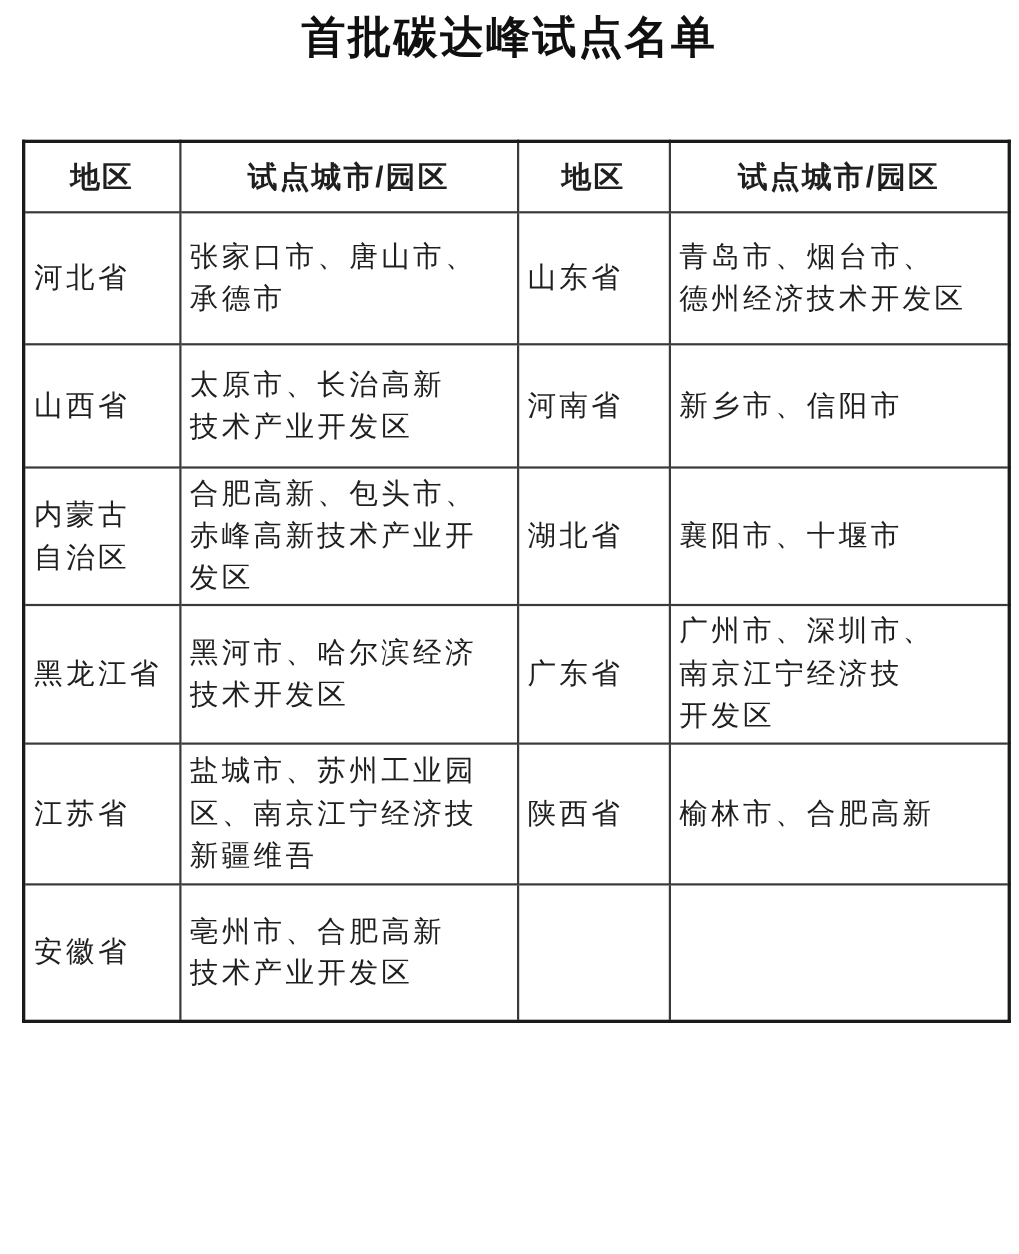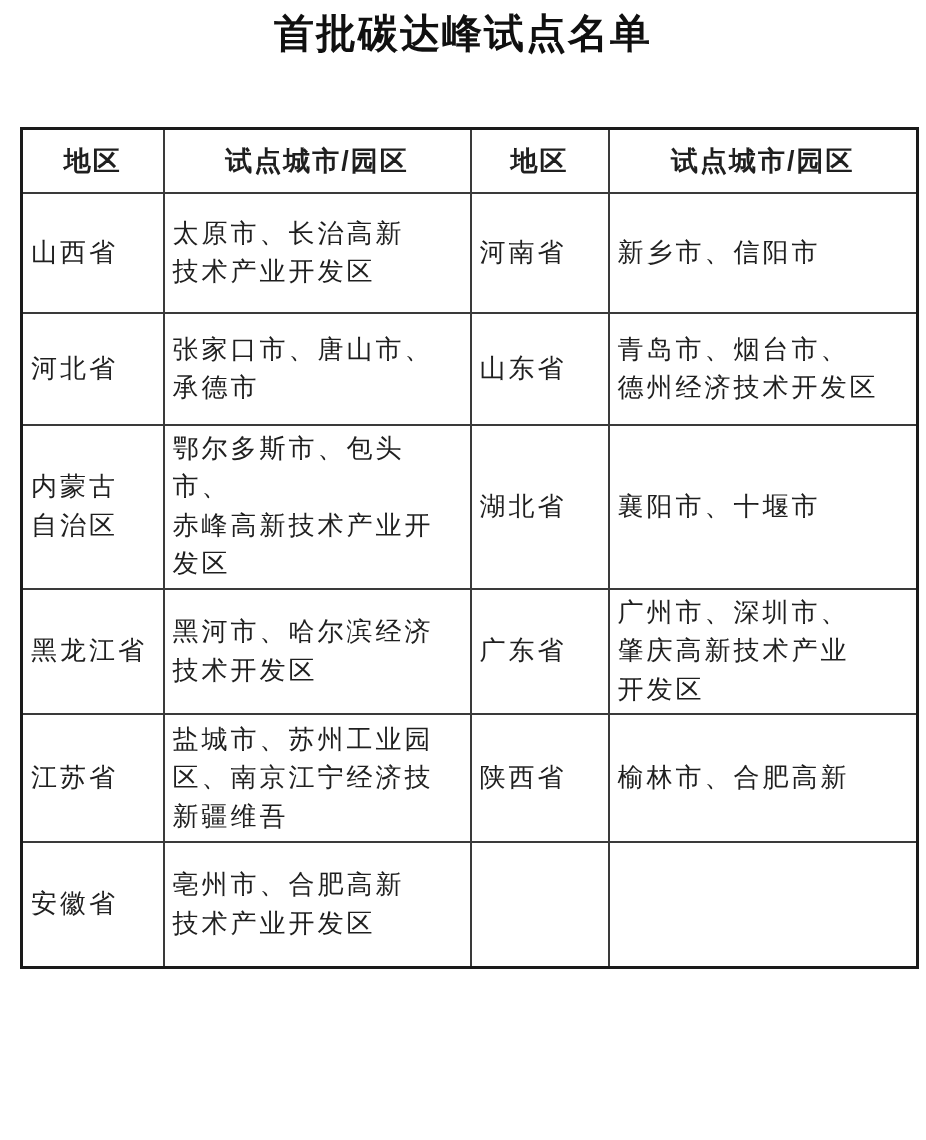--- a/index.html
+++ b/index.html
@@ -92,50 +92,50 @@
     <thead>
       <tr>
         <th>地区</th>
         <th>试点城市/园区</th>
         <th>地区</th>
         <th>试点城市/园区</th>
       </tr>
     </thead>
     <tbody id="table-body">
         <tr>
-          <td>山西省</td>
-          <td>太原市、长治高新
-技术产业开发区</td>
-          <td>河南省</td>
-          <td>新乡市、信阳市</td>
-        </tr>
-        <tr>
           <td>河北省</td>
           <td>张家口市、唐山市、
 承德市</td>
           <td>山东省</td>
           <td>青岛市、烟台市、
 德州经济技术开发区</td>
         </tr>
         <tr>
+          <td>山西省</td>
+          <td>太原市、长治高新
+技术产业开发区</td>
+          <td>河南省</td>
+          <td>新乡市、信阳市</td>
+        </tr>
+        <tr>
           <td>内蒙古
 自治区</td>
-          <td>鄂尔多斯市、包头市、
+          <td>合肥高新、包头市、
 赤峰高新技术产业开
 发区</td>
           <td>湖北省</td>
           <td>襄阳市、十堰市</td>
         </tr>
         <tr>
           <td>黑龙江省</td>
           <td>黑河市、哈尔滨经济
 技术开发区</td>
           <td>广东省</td>
           <td>广州市、深圳市、
-肇庆高新技术产业
+南京江宁经济技
 开发区</td>
         </tr>
         <tr>
           <td>江苏省</td>
           <td>盐城市、苏州工业园
 区、南京江宁经济技
 新疆维吾</td>
           <td>陕西省</td>
           <td>榆林市、合肥高新</td>
         </tr>

